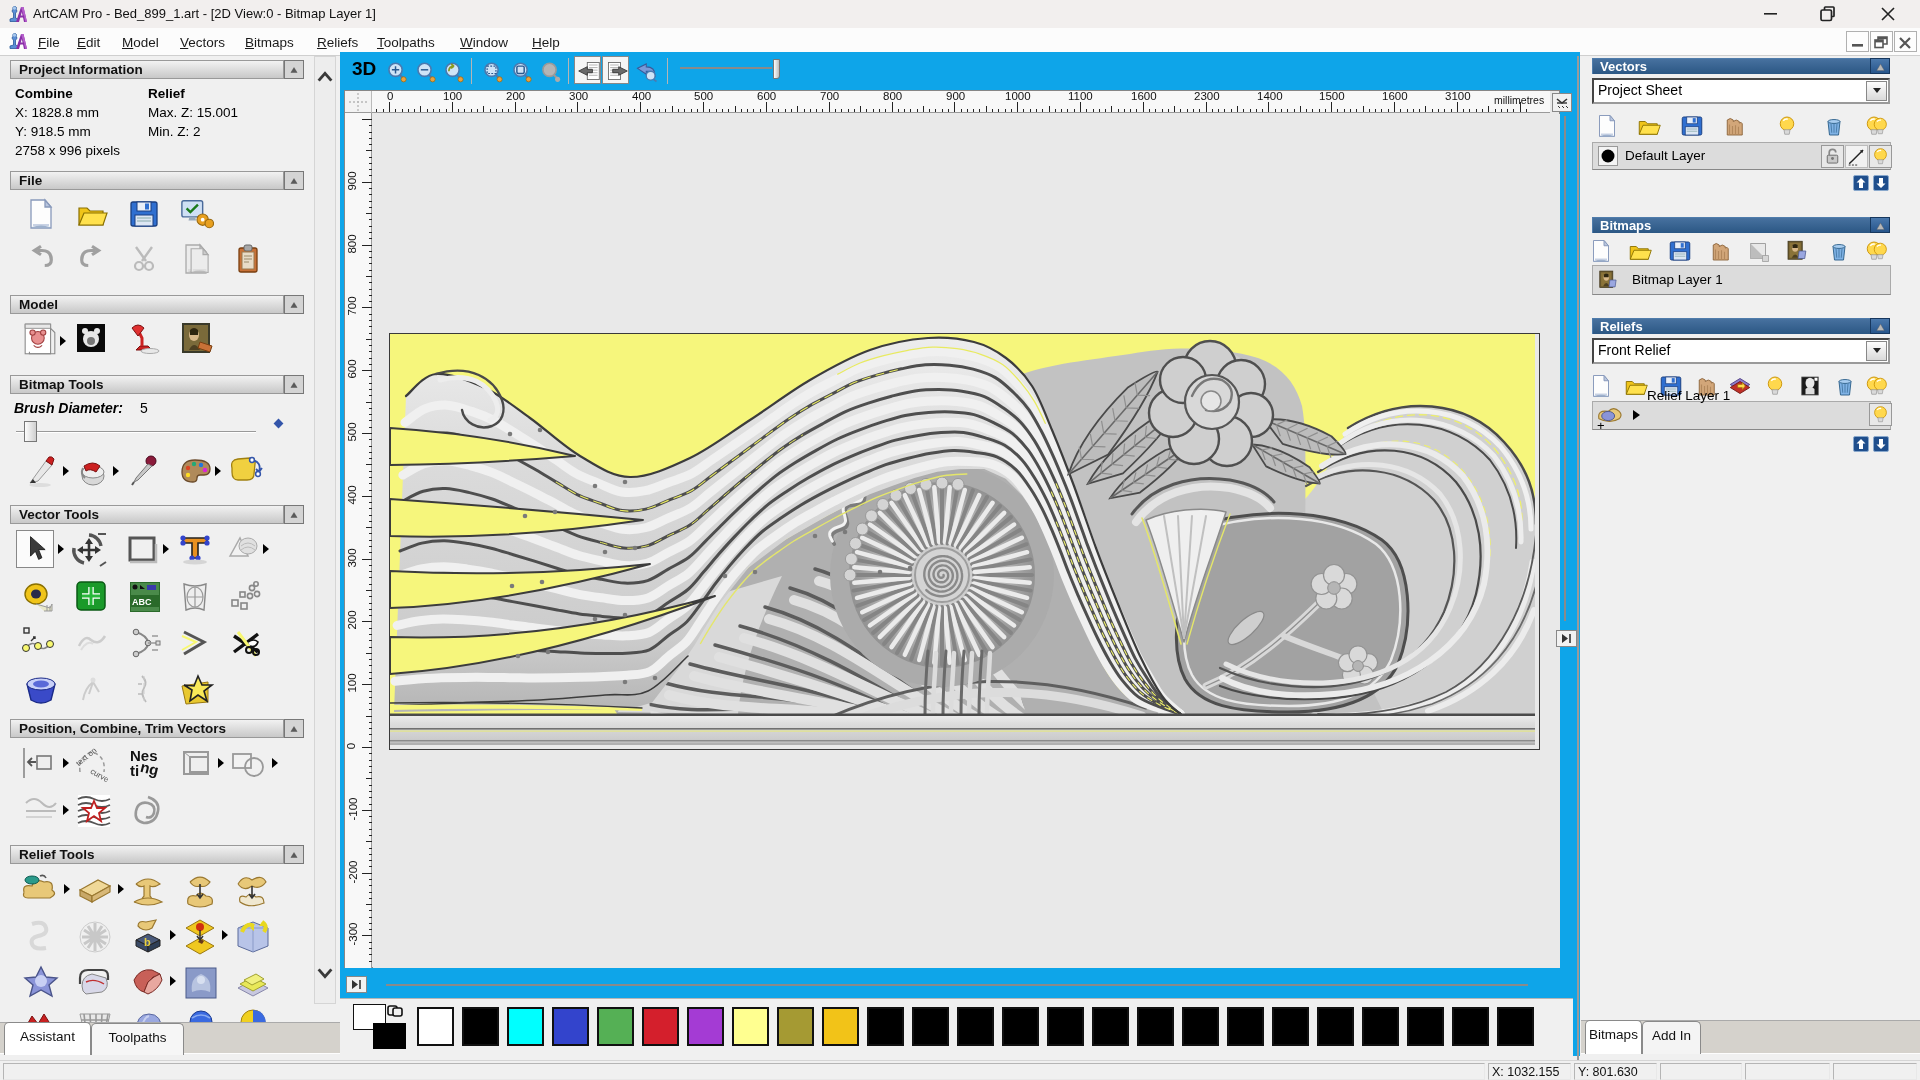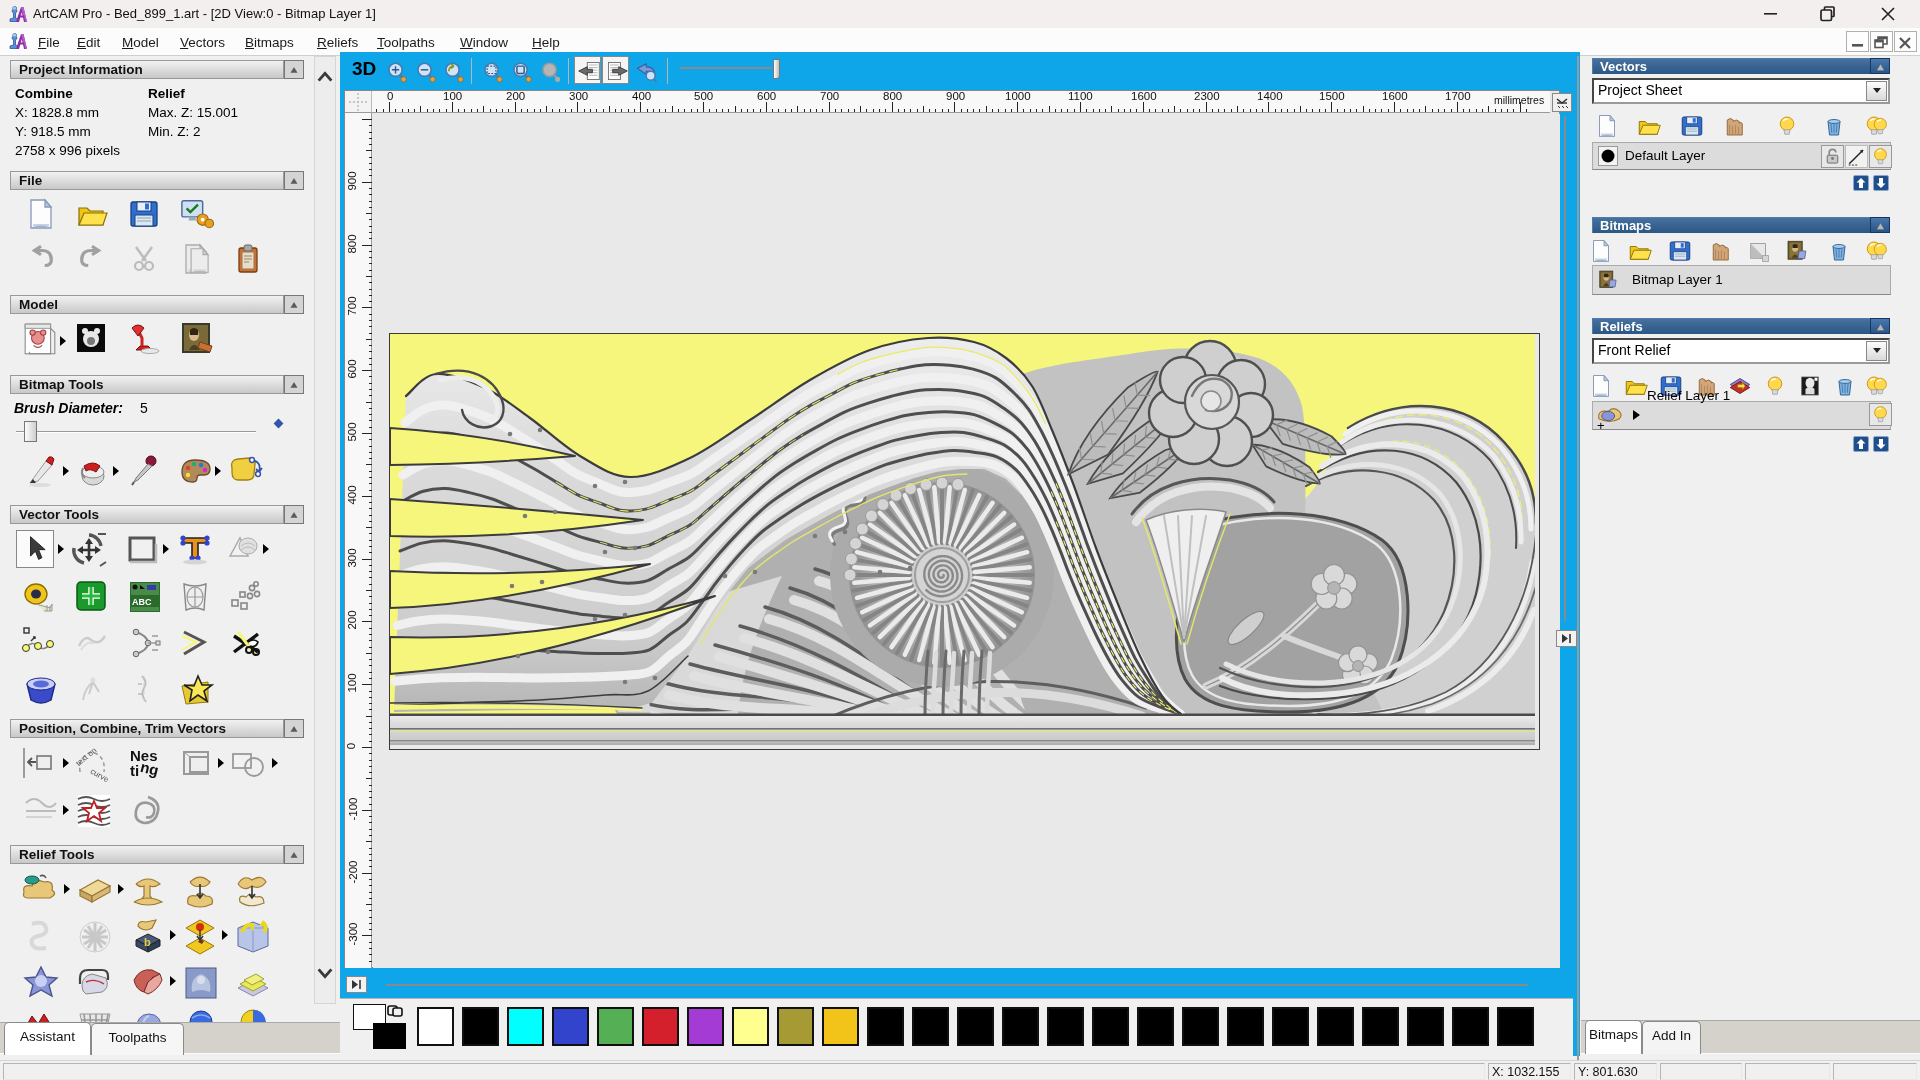--- a/index.html
+++ b/index.html
@@ -766,21 +766,21 @@
 <div class="tick" style="left:1028.2px;top:18px;width:1px;height:3px"></div>
 <div class="tick" style="left:1034.5px;top:18px;width:1px;height:3px"></div>
 <div class="tick" style="left:1040.8px;top:18px;width:1px;height:3px"></div>
 <div class="tick" style="left:1047.1px;top:18px;width:1px;height:3px"></div>
 <div class="tick" style="left:1053.4px;top:15px;width:1px;height:6px"></div>
 <div class="tick" style="left:1059.6px;top:18px;width:1px;height:3px"></div>
 <div class="tick" style="left:1065.9px;top:18px;width:1px;height:3px"></div>
 <div class="tick" style="left:1072.2px;top:18px;width:1px;height:3px"></div>
 <div class="tick" style="left:1078.5px;top:18px;width:1px;height:3px"></div>
 <div class="tick" style="left:1084.8px;top:11px;width:1px;height:10px"></div>
-<div class="rlab" style="left:1073px;top:-1px">1700</div>
+<div class="rlab" style="left:1073px;top:-1px">3100</div>
 <div class="tick" style="left:1091.1px;top:18px;width:1px;height:3px"></div>
 <div class="tick" style="left:1097.3px;top:18px;width:1px;height:3px"></div>
 <div class="tick" style="left:1103.6px;top:18px;width:1px;height:3px"></div>
 <div class="tick" style="left:1109.9px;top:18px;width:1px;height:3px"></div>
 <div class="tick" style="left:1116.2px;top:15px;width:1px;height:6px"></div>
 <div class="tick" style="left:1122.5px;top:18px;width:1px;height:3px"></div>
 <div class="tick" style="left:1128.7px;top:18px;width:1px;height:3px"></div>
 <div class="tick" style="left:1135.0px;top:18px;width:1px;height:3px"></div>
 <div class="tick" style="left:1141.3px;top:18px;width:1px;height:3px"></div>
 <div class="tick" style="left:1147.6px;top:11px;width:1px;height:10px"></div>

